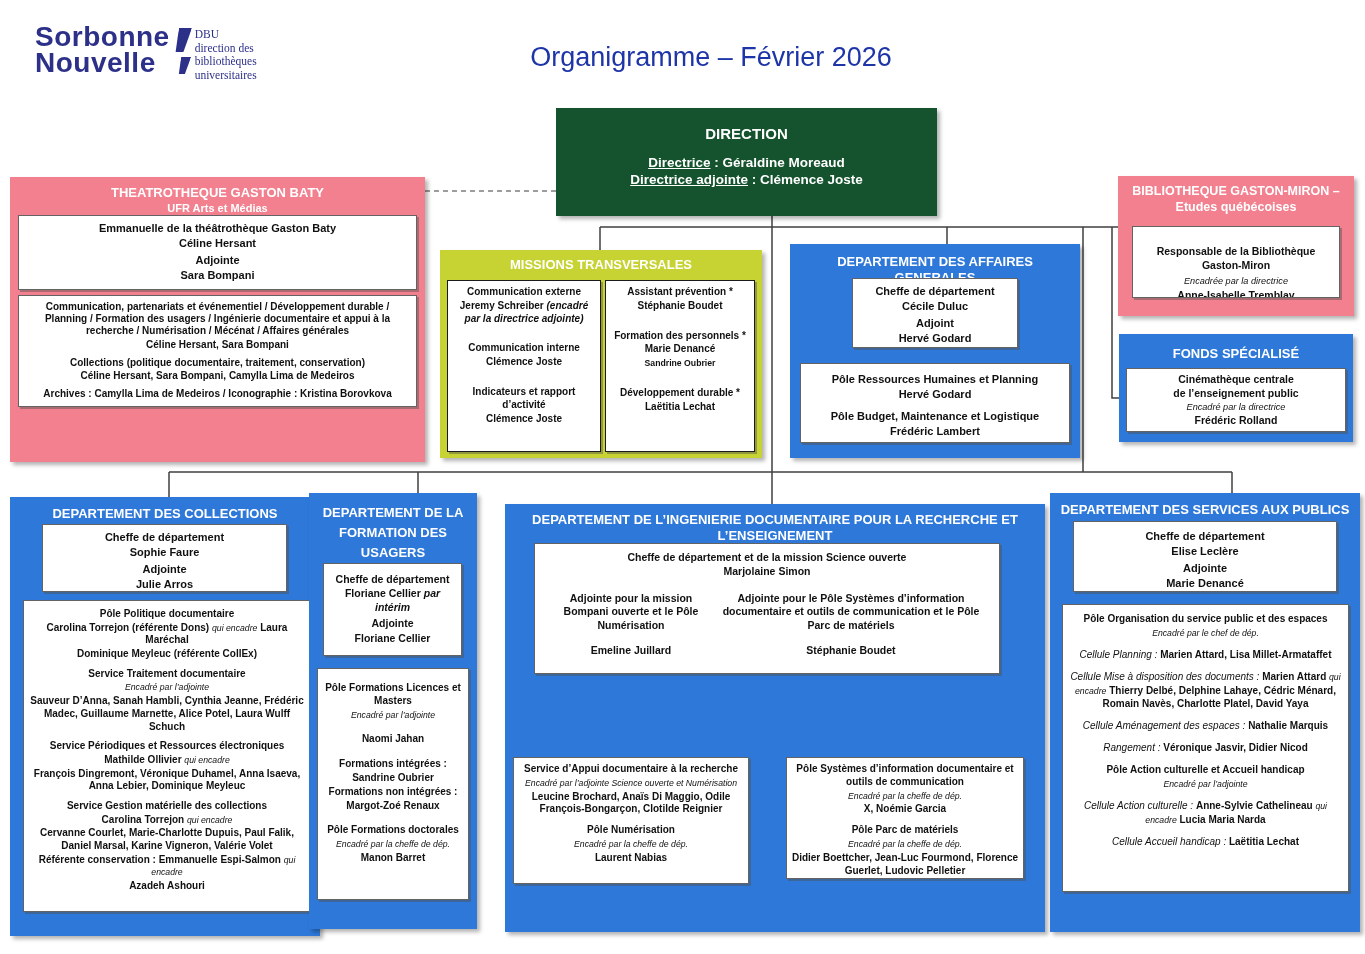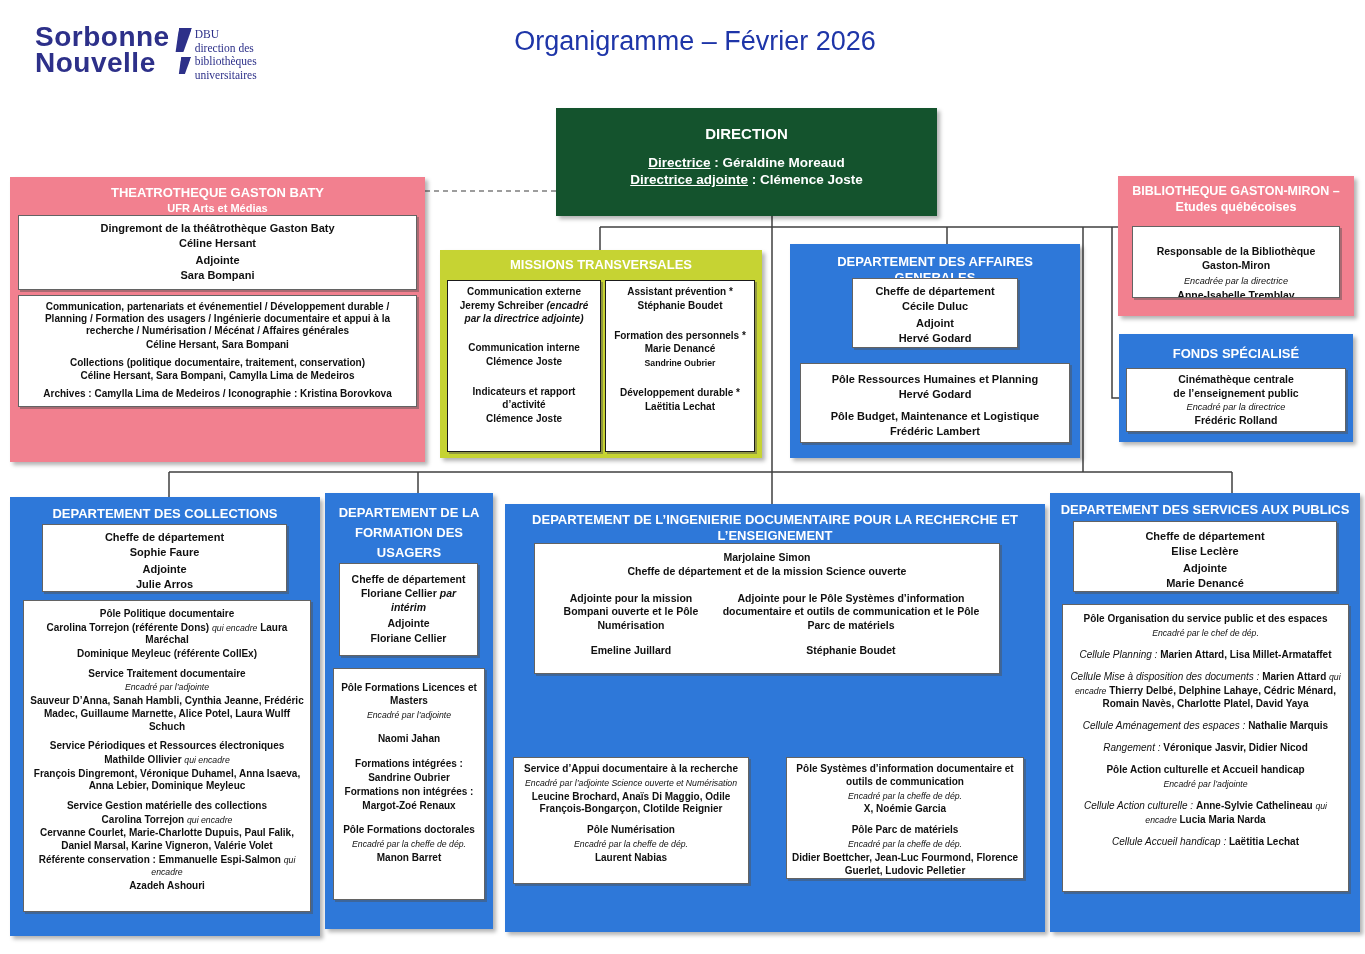--- a/index.html
+++ b/index.html
@@ -10,21 +10,21 @@
   
   .logo{position:absolute;left:35px;top:24px;display:flex;align-items:flex-start;z-index:2;}
   .logo-words{color:#2d3089;font-weight:bold;font-size:28px;line-height:.93;letter-spacing:.5px;}
   .logo-mark{margin:4px 6px 0 6px;}
   .logo-mark .w1,.logo-mark .w2{background:#2d3089;transform:skewX(-14deg);
      clip-path:polygon(0 0,100% 0,80% 100%,20% 100%);}
   .logo-mark .w1{width:13px;height:24px;}
   .logo-mark .w2{width:10px;height:17px;margin:5px 0 0 3px;}
   .logo-sub{color:#2d3089;font-family:"Liberation Serif",serif;font-size:11.5px;line-height:1.18;margin-top:4px;}
 
-  .page-title{position:absolute;left:420px;top:26px;width:550px;margin:0;text-align:center;
+  .page-title{position:absolute;left:420px;top:26px;width:550px;margin:16px;text-align:center;
      font-size:27px;font-weight:400;color:#1e35a8;z-index:2;}
 
   
   .box{position:absolute;box-sizing:border-box;text-align:center;z-index:1;
        box-shadow:3px 3px 4px rgba(0,0,0,.30);}
   .navybox{background:#14532d;color:#fff;}
   .pinkbox{background:#f2808f;}
   .bluebox{background:#2e78d9;}
   .greenbox{background:#c6d333;}
   .box-title{font-weight:bold;color:#fff;font-size:13px;line-height:1.25;padding:0 6px;}
@@ -68,21 +68,21 @@
   #miron-box{left:14px;top:50px;width:208px;height:72px;font-size:10.5px;padding-top:17px;}
 
   #fonds{left:1119px;top:334px;width:234px;height:108px;padding-top:12px;}
   #fonds-box{left:7px;top:34px;width:220px;height:64px;font-size:10.5px;line-height:1.2;padding-top:3px;}
 
   #collections{left:10px;top:497px;width:310px;height:439px;padding-top:9px;}
   #collections-chef{left:32px;top:27px;width:245px;height:68px;font-size:11px;}
   #collections-services{left:13px;top:103px;width:288px;height:312px;font-size:10px;line-height:1.27;padding-top:6px;}
   #collections-services .gap{margin-top:7px;}
 
-  #formation{left:325px;top:493px;width:168px;height:436px;padding-top:10px;}
+  #formation{left:309px;top:493px;width:168px;height:436px;padding-top:10px;}
   #formation .box-title{line-height:1.55;}
   #formation-chef{left:14px;top:70px;width:139px;height:93px;font-size:10.5px;padding-top:8px;}
   #formation-poles{left:8px;top:175px;width:152px;height:232px;font-size:10px;padding-top:12px;}
   #formation-poles .gap{margin-top:12px;}
 
   #ingenierie{left:505px;top:504px;width:540px;height:428px;padding-top:8px;}
   #ing-main{left:29px;top:39px;width:466px;height:131px;font-size:10.5px;padding-top:6px;}
   #ing-main .cols{display:flex;justify-content:space-between;margin-top:12px;padding:0 6px;}
   #ing-main .colL{width:168px;}
   #ing-main .colR{width:272px;}
@@ -148,21 +148,21 @@
     <div class="lines">
         <div class="tl"><span class="b u">Directrice</span><span class="b"> : Géraldine Moreaud</span></div>
         <div class="tl gap"><span class="b u">Directrice adjointe</span><span class="b"> : Clémence Joste</span></div>
       </div>
   </div>
 
   <div class="box pinkbox" id="theatrotheque">
     <div class="box-title">THEATROTHEQUE GASTON BATY</div>
     <div class="box-subtitle">UFR Arts et Médias</div>
     <div class="whitebox" id="thea-resp">
-        <div class="tl"><span class="b">Dingremont de la théâtrothèque Gaston Baty</span></div>
+        <div class="tl"><span class="b">Emmanuelle de la théâtrothèque Gaston Baty</span></div>
         <div class="tl"><span class="b">Céline Hersant</span></div>
         <div class="tl tiny-gap"><span class="b">Adjointe</span></div>
         <div class="tl"><span class="b">Sara Bompani</span></div>
       </div>
     <div class="whitebox" id="thea-missions">
         <div class="tl"><span class="b">Communication, partenariats et événementiel / Développement durable / Planning / Formation des usagers / Ingénierie documentaire et appui à la recherche / Numérisation / Mécénat / Affaires générales</span></div>
         <div class="tl"><span class="b">Céline Hersant, Sara Bompani</span></div>
         <div class="tl gap"><span class="b">Collections (politique documentaire, traitement, conservation)</span></div>
         <div class="tl"><span class="b">Céline Hersant, Sara Bompani, Camylla Lima de Medeiros</span></div>
         <div class="tl gap"><span class="b">Archives : Camylla Lima de Medeiros / Iconographie : Kristina Borovkova</span></div>
@@ -273,22 +273,22 @@
         <div class="tl gap"><span class="b">Pôle Formations doctorales</span></div>
         <div class="tl"><span class="i sm">Encadré par la cheffe de dép.</span></div>
         <div class="tl"><span class="b">Manon Barret</span></div>
       </div>
   </div>
 
   <div class="box bluebox" id="ingenierie">
     <div class="box-title">DEPARTEMENT DE L’INGENIERIE DOCUMENTAIRE POUR LA RECHERCHE ET L’ENSEIGNEMENT</div>
     <div class="whitebox" id="ing-main">
       <div>
+          <div class="tl"><span class="b">Cheffe de département et de la mission Science ouverte</span></div>
           <div class="tl"><span class="b">Marjolaine Simon</span></div>
-          <div class="tl"><span class="b">Cheffe de département et de la mission Science ouverte</span></div>
         </div>
       <div class="cols">
         <div class="colL">
             <div class="tl"><span class="b">Adjointe pour la mission Bompani ouverte et le Pôle Numérisation</span></div>
             <div class="tl gap"><span class="b">Emeline Juillard</span></div>
           </div>
         <div class="colR">
             <div class="tl"><span class="b">Adjointe pour le Pôle Systèmes d’information documentaire et outils de communication et le Pôle Parc de matériels</span></div>
             <div class="tl gap"><span class="b">Stéphanie Boudet</span></div>
           </div>

